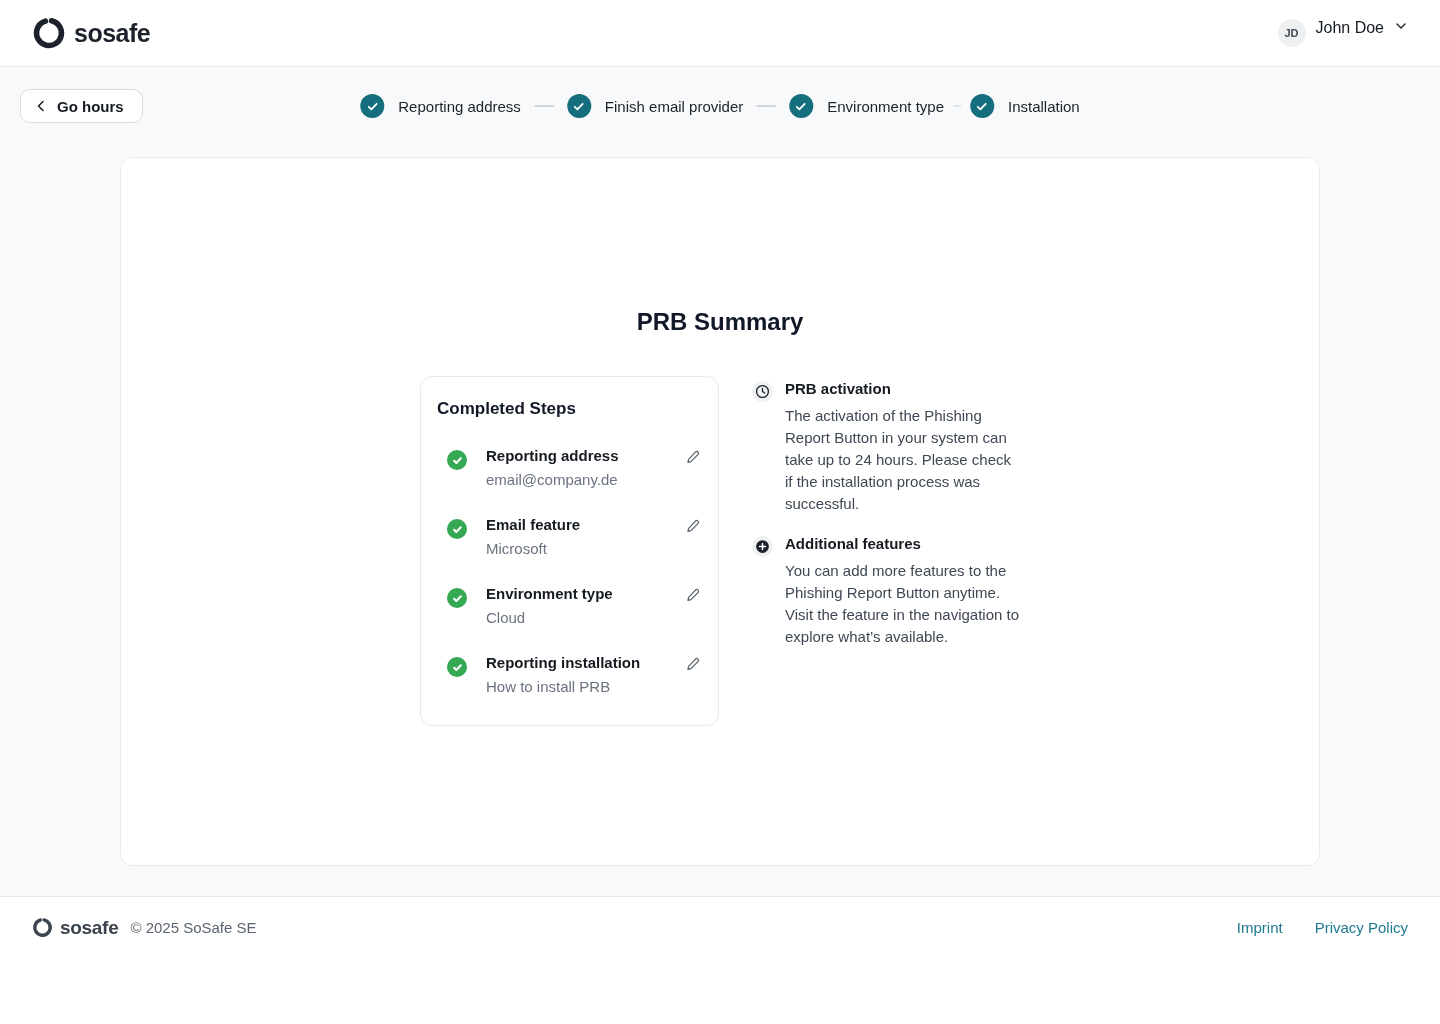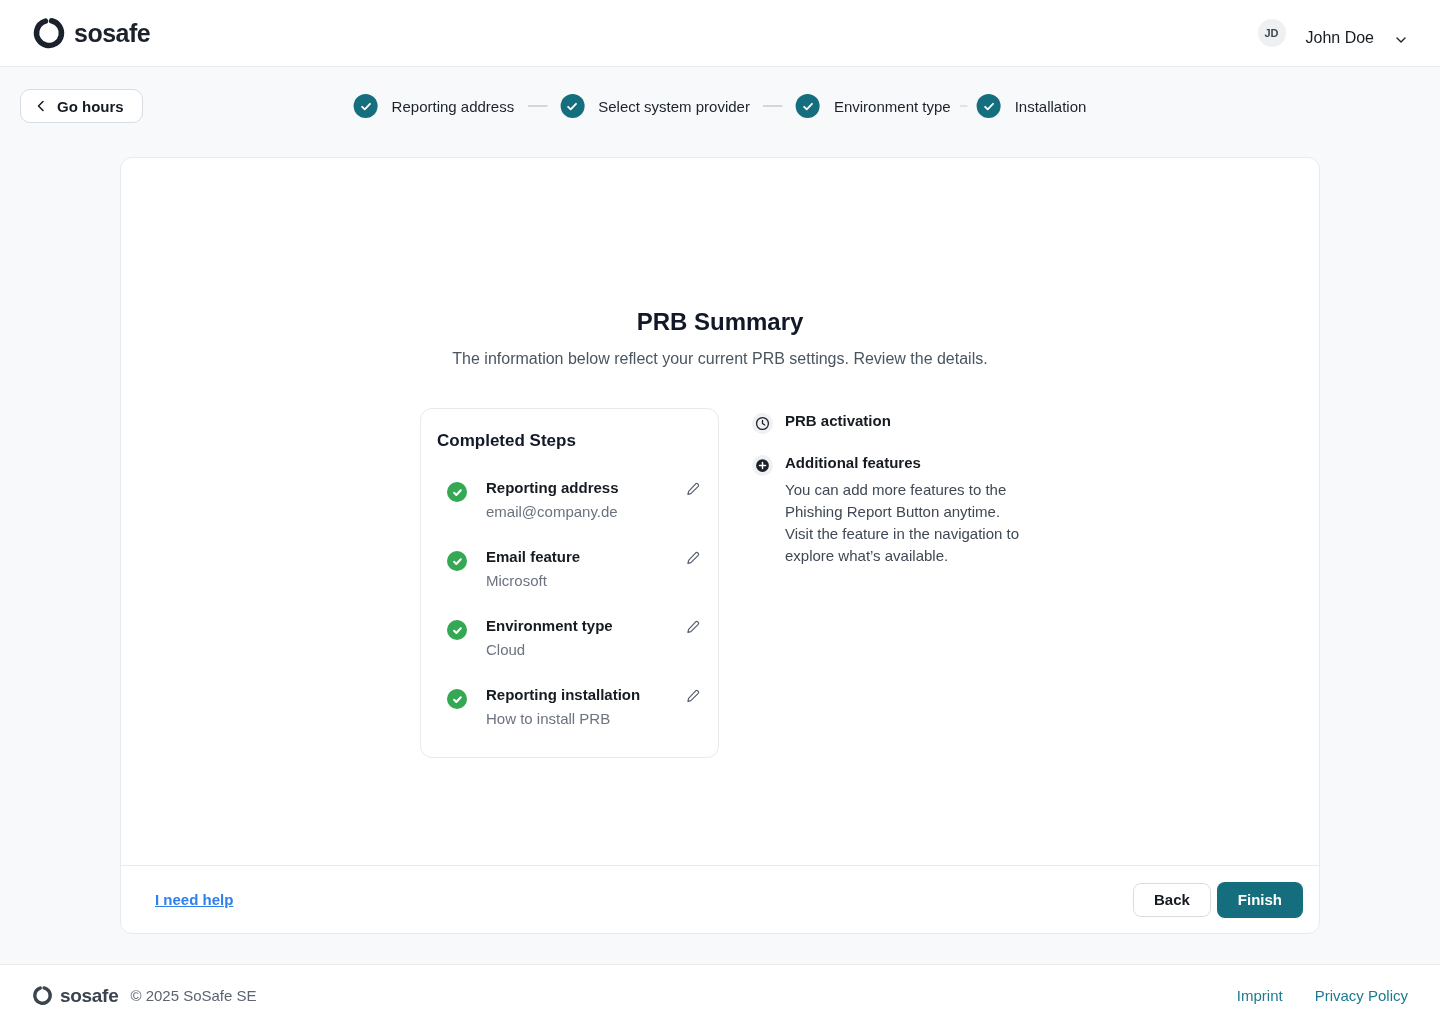--- a/index.html
+++ b/index.html
@@ -9,21 +9,21 @@
     background:#ffffff; color:#1c222b;
   }
 
   
   .header {
     height:67px; background:#fff; display:flex; align-items:center;
     padding:0 32px; border-bottom:1px solid #e9eaec;
   }
   .brand { display:flex; align-items:center; gap:8px; }
   .brand-word { font-size:25px; font-weight:600; letter-spacing:-0.5px; color:#1c222b; }
-  .user { margin-left:auto; display:flex; align-items:flex-end; gap:20px; cursor:pointer; }
+  .user { margin-left:auto; display:flex; align-items:flex-start; gap:10px; cursor:pointer; }
   .avatar {
     width:28px; height:28px; border-radius:50%; background:#eef0f2;
     display:flex; align-items:center; justify-content:center;
     font-size:11px; font-weight:600; color:#3f4854;
   }
   .user-name { font-size:16px; color:#161b22; }
 
   
   .content { background:#f8f9fa; padding:22px 0 30px; }
 
@@ -159,21 +159,21 @@
         </span>
         <span class="step-label">Reporting address</span>
       </div>
       <span class="step-connector"></span>
       <div class="step">
         <span class="step-circle">
           <svg width="13" height="13" viewBox="0 0 13 13">
               <path d="M2.5 6.8l2.6 2.6 5.3-5.6" fill="none" stroke="#fff" stroke-width="1.8" stroke-linecap="round" stroke-linejoin="round"></path>
             </svg>
         </span>
-        <span class="step-label">Select system provider</span>
+        <span class="step-label">Finish email provider</span>
       </div>
       <span class="step-connector"></span>
       <div class="step">
         <span class="step-circle">
           <svg width="13" height="13" viewBox="0 0 13 13">
               <path d="M2.5 6.8l2.6 2.6 5.3-5.6" fill="none" stroke="#fff" stroke-width="1.8" stroke-linecap="round" stroke-linejoin="round"></path>
             </svg>
         </span>
         <span class="step-label">Environment type</span>
       </div>
@@ -185,21 +185,20 @@
             </svg>
         </span>
         <span class="step-label">Installation</span>
       </div>
     </div>
   </div>
 
   <div class="main-card">
     <div class="card-main">
       <div class="summary-title">PRB Summary</div>
-      <div class="summary-subtitle">The information below reflect your current PRB settings. Review the details.</div>
 
       <div class="columns">
 
         <div class="steps-card">
           <div class="steps-card-title">Completed Steps</div>
 
           <div class="step-item">
             <span class="green-check">
               <svg width="11" height="11" viewBox="0 0 13 13">
                   <path d="M2.5 6.8l2.6 2.6 5.3-5.6" fill="none" stroke="#fff" stroke-width="2.4" stroke-linecap="round" stroke-linejoin="round"></path>
@@ -279,44 +278,40 @@
         <div class="info-col">
           <div class="info-section">
             <span class="info-chip">
               <svg width="15" height="15" viewBox="0 0 16 16">
                 <circle cx="8" cy="8" r="6.3" fill="none" stroke="#1c222b" stroke-width="1.4"></circle>
                 <path d="M8 4.6V8l2.3 1.6" fill="none" stroke="#1c222b" stroke-width="1.4" stroke-linecap="round" stroke-linejoin="round"></path>
               </svg>
             </span>
             <div class="info-text">
               <div class="info-title">PRB activation</div>
+              <div class="info-body">The activation of the Phishing Report Button in your system can take up to 24 hours. Please check if the installation process was successful.</div>
             </div>
           </div>
 
           <div class="info-section">
             <span class="info-chip">
               <svg width="15" height="15" viewBox="0 0 16 16">
                 <circle cx="8" cy="8" r="6.8" fill="#1c222b"></circle>
                 <path d="M8 4.8v6.4M4.8 8h6.4" stroke="#fff" stroke-width="1.6" stroke-linecap="round"></path>
               </svg>
             </span>
             <div class="info-text">
               <div class="info-title">Additional features</div>
               <div class="info-body">You can add more features to the Phishing Report Button anytime. Visit the feature in the navigation to explore what’s available.</div>
             </div>
           </div>
         </div>
       </div>
     </div>
 
-    <div class="card-footer">
-      <a class="help-link">I need help</a>
-      <button class="btn-back">Back</button>
-      <button class="btn-finish">Finish</button>
-    </div>
   </div>
 </div>
 
 <div class="page-footer">
   <div class="footer-brand">
     <span style="display:flex;">
       <svg width="21" height="21" viewBox="0 0 34 34">
         <circle cx="17" cy="17" r="12.5" fill="none" stroke="#3a434e" stroke-width="5.5" pathLength="100" stroke-dasharray="92 8" stroke-linecap="round" transform="rotate(-78 17 17)"></circle>
       </svg>
     </span>

